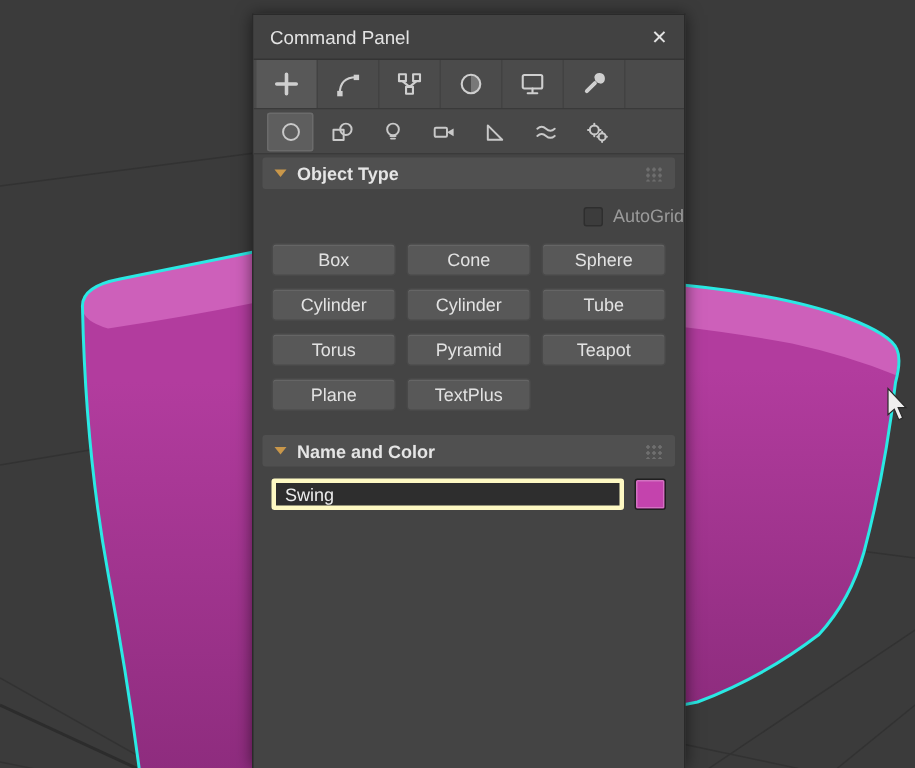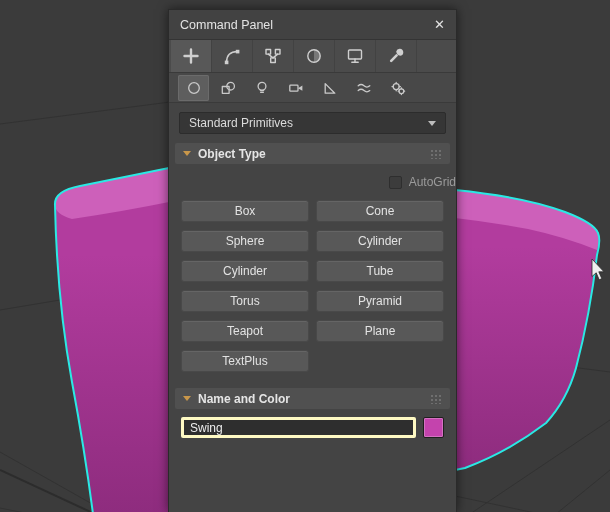--- a/index.html
+++ b/index.html
@@ -52,21 +52,21 @@
   .tri{width:0;height:0;border-left:4px solid transparent;border-right:4px solid transparent;
     border-top:5px solid var(--rollout-arrow,#c9974a);}
   .grip{margin-left:auto;width:12px;height:10px;
     background-image:radial-gradient(circle,#6f6f6f 1px,transparent 1.3px);
     background-size:4px 4px;background-position:0 0;}
 
   .autogrid{height:26px;flex:none;display:flex;align-items:center;justify-content:flex-end;gap:7px;
     color:#9b9b9b;margin-top:5px;}
   .checkbox{width:13px;height:13px;background:#3c3c3c;border:1px solid #2e2e2e;border-radius:2px;}
 
-  .btn-grid{display:grid;grid-template-columns:1fr 1fr;gap:8px 7px;padding:5px 12px 2px;flex:none;}
+  .btn-grid{display:grid;grid-template-columns:1fr 1fr 1fr;gap:8px 7px;padding:5px 12px 2px;flex:none;}
   .btn{height:22px;background:#585858;border:1px solid #494949;border-radius:3px;color:#e2e2e2;
     font-size:12px;font-family:inherit;display:flex;align-items:center;justify-content:center;
     box-shadow:inset 0 1px 0 rgba(255,255,255,.08);cursor:default;padding:0;}
 
   .name-row{display:flex;gap:7px;padding:8px 12px 0;align-items:center;flex:none;}
   .name-input{flex:1;height:21px;background:#2e2e2e;border:3px solid #fef9c3;border-radius:2px;
     color:#ececec;font-size:12px;font-family:inherit;padding:0 6px;outline:none;}
   .swatch{width:21px;height:21px;flex:none;background:var(--swatch,#c443ad);border:1px solid #1f1f1f;
     box-shadow:inset 0 0 0 1px rgba(255,255,255,.25);border-radius:2px;}
 </style>
@@ -198,24 +198,20 @@
     </div>
     <div class="cat">
       <svg class="ci" width="16" height="16" viewBox="0 0 16 16">
         <circle cx="6.2" cy="6.6" r="3"></circle>
         <circle cx="11.4" cy="11.2" r="2.4"></circle>
         <path d="M6.2 2.4v1.2M6.2 9.6v1.2M2 6.6h1.2M9.2 6.6h1.2M11.4 7.8v1M11.4 13.6v1M8.2 11.2h1M13.6 11.2h1"></path>
       </svg>
     </div>
   </div>
 
-  <div class="dropdown">
-    <span>Standard Primitives</span>
-    <span class="chev"></span>
-  </div>
 
   <div class="rollout-header">
     <span class="tri"></span>
     <span>Object Type</span>
     <span class="grip"></span>
   </div>
 
   <div class="autogrid">
     <span class="checkbox"></span>
     <span>AutoGrid</span>

